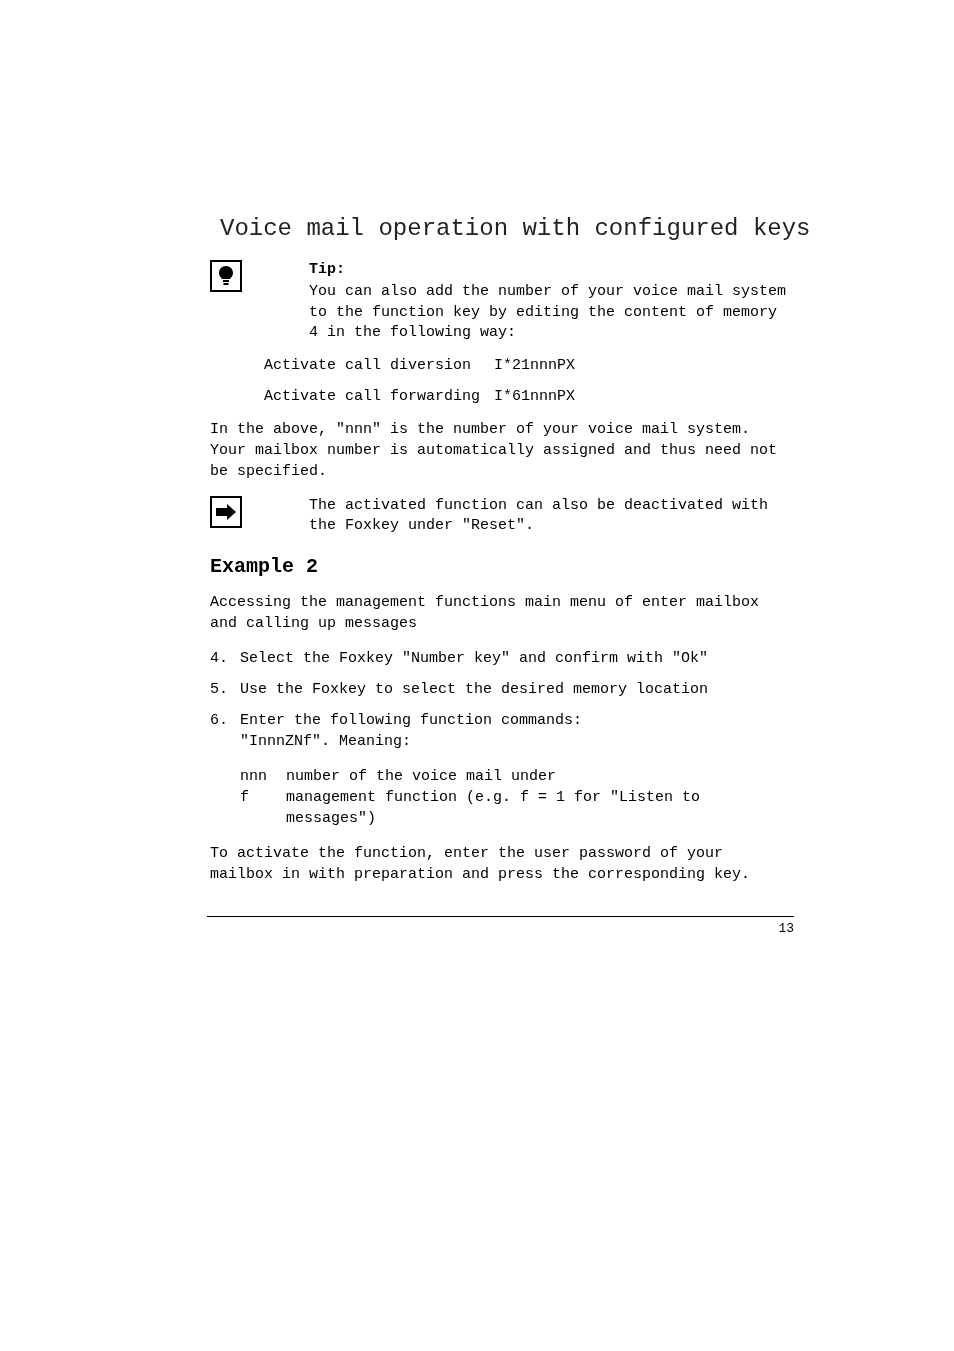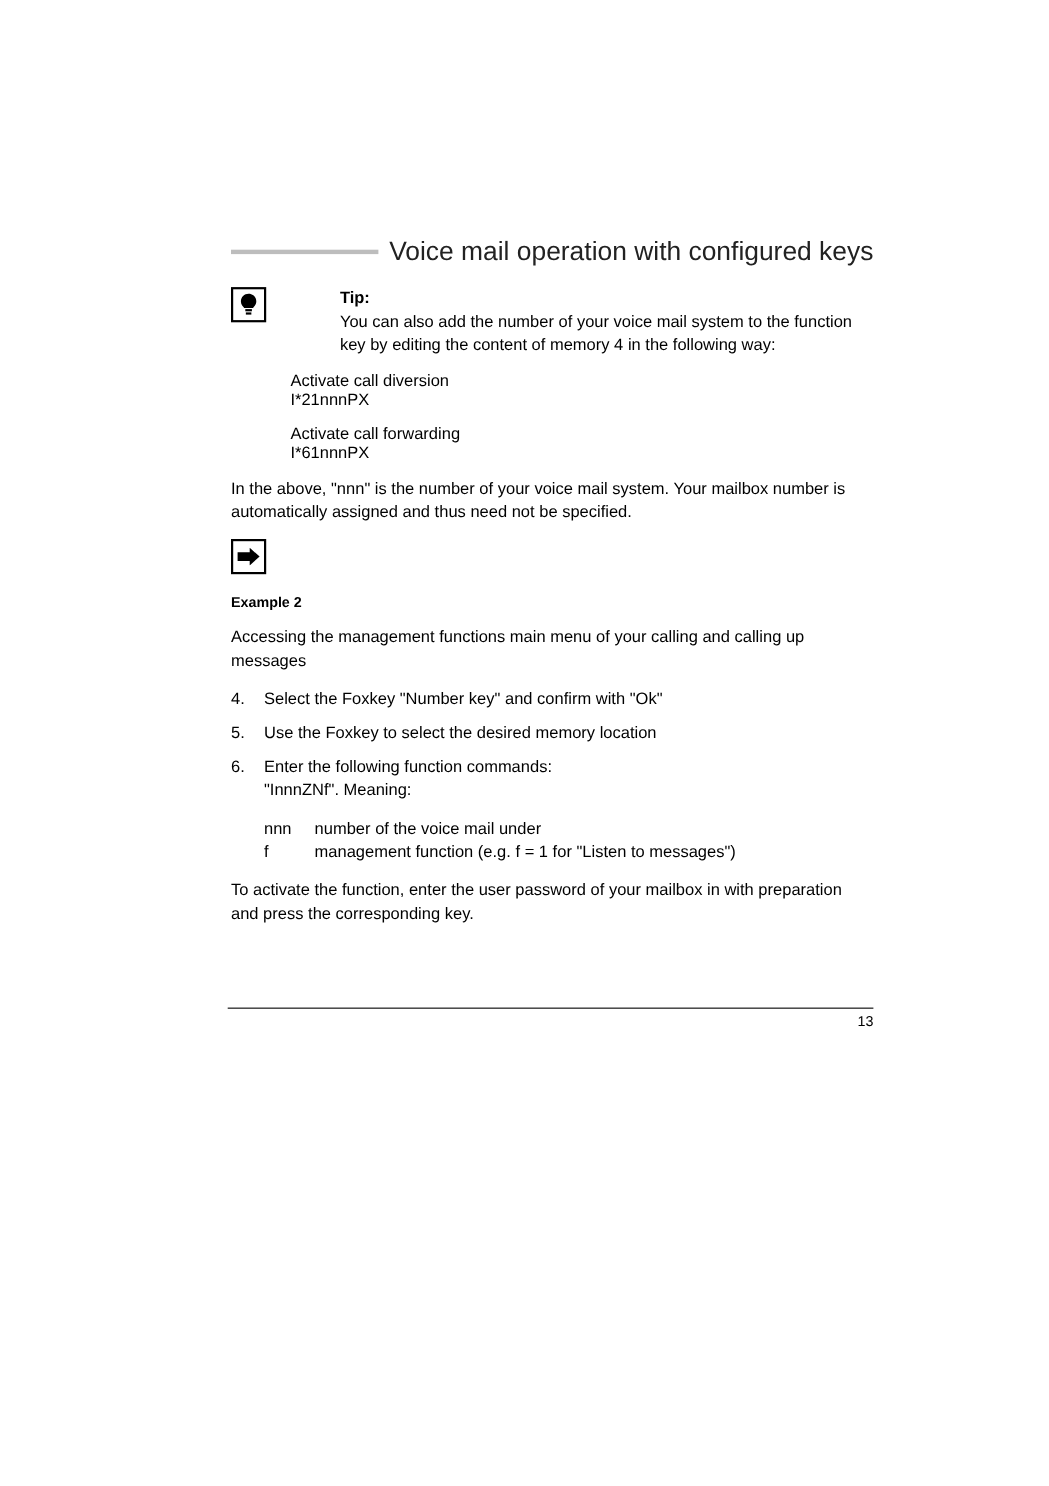--- a/index.html
+++ b/index.html
@@ -8,20 +8,21 @@
     background: #ffffff;
     font-family: "Segoe UI", "Helvetica Neue", Arial, sans-serif;
     color: #000;
   }
   .page {
     width: 954px;
     height: 1131px;
     box-sizing: border-box;
     padding: 215px 160px 16px 210px;
     position: relative;
+    font-family: Liberation Mono, monospace;
   }
   .header-row {
     display: flex;
     align-items: center;
     margin-bottom: 18px;
   }
   .header-bar {
     width: 150px;
     height: 4px;
     background: #bdbdbd;
@@ -65,33 +66,32 @@
     display: block;
     margin-bottom: 2px;
   }
   .cmd-table {
     margin: 14px 0 14px 54px;
     font-size: 15px;
   }
   .cmd-table .row {
     display: flex;
     margin-bottom: 14px;
-    flex-direction: column;
   }
   .cmd-table .row:last-child { margin-bottom: 11px; }
   .cmd-table .c1 { width: 230px; }
   .cmd-table .c2 { }
   .body-para {
     font-size: 15px;
     line-height: 1.4;
     margin: 14px 0;
   }
   .example-label {
     font-weight: 700;
-    font-size: 13px;
+    font-size: 20px;
     margin-top: 18px;
   }
   .ol-list {
     font-size: 15px;
     line-height: 1.4;
   }
   .ol-list .li {
     display: flex;
     margin-bottom: 10px;
   }
@@ -167,26 +167,27 @@
 
   <div class="callout">
     <div class="icon-wrap">
       <div class="icon-box">
         <svg width="22" height="16" viewBox="0 0 22 16">
           <path d="M1 4 L12 4 L12 0 L21 8 L12 16 L12 12 L1 12 Z" fill="#000"></path>
         </svg>
       </div>
     </div>
     <div class="text-wrap">
+      <span>The activated function can also be deactivated with the Foxkey under "Reset".</span>
     </div>
   </div>
 
   <div class="example-label">Example 2</div>
 
-  <div class="body-para">Accessing the management functions main menu of your calling and calling up messages</div>
+  <div class="body-para">Accessing the management functions main menu of enter mailbox and calling up messages</div>
 
   <div class="ol-list">
     <div class="li">
       <div class="num">4.</div>
       <div class="txt">Select the Foxkey "Number key" and confirm with "Ok"</div>
     </div>
     <div class="li">
       <div class="num">5.</div>
       <div class="txt">Use the Foxkey to select the desired memory location</div>
     </div>

